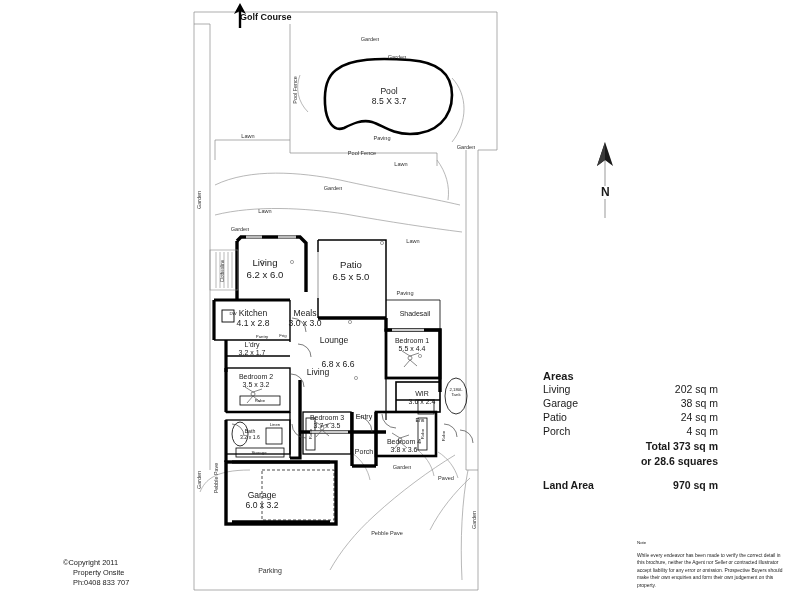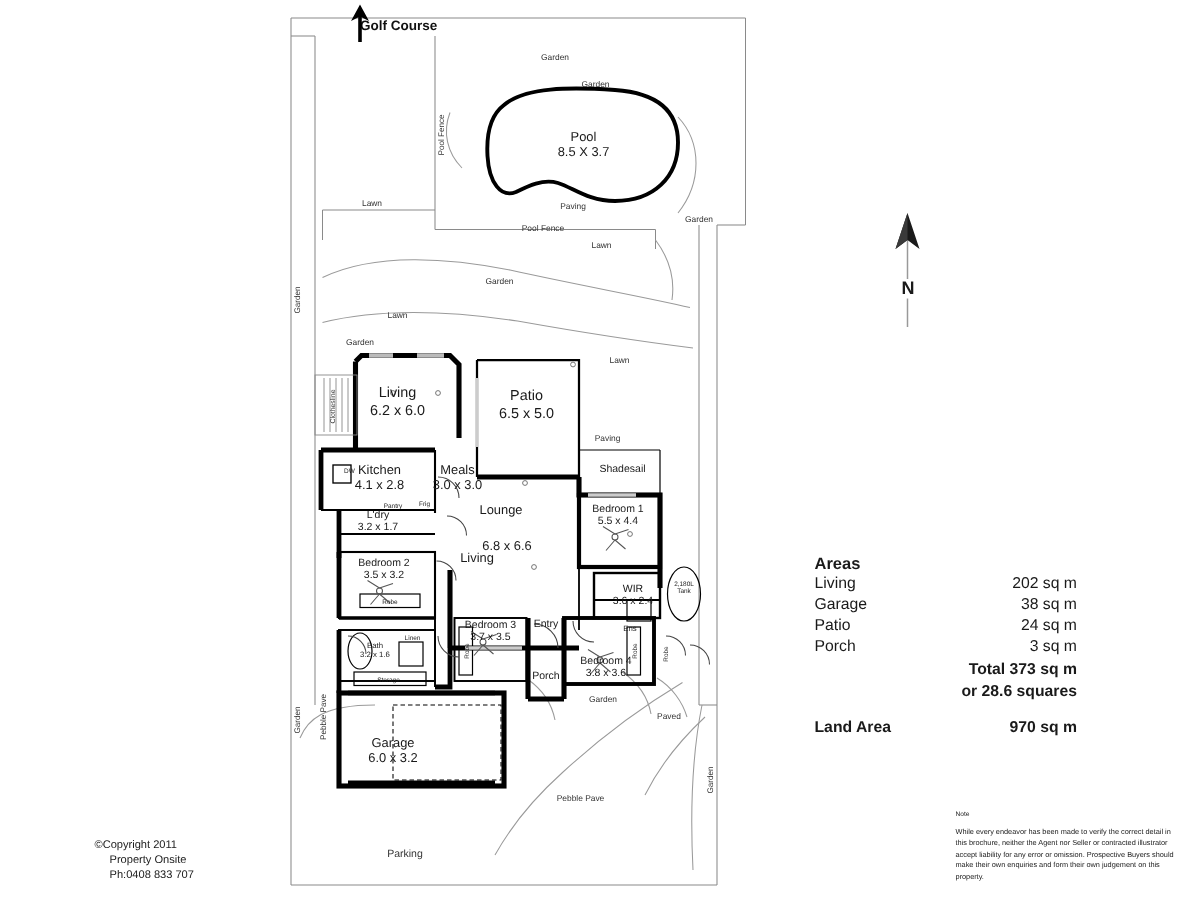--- a/index.html
+++ b/index.html
@@ -85,21 +85,21 @@
     <div class="row">
       <span class="k">Garage</span>
       <span class="v">38 sq m</span>
     </div>
     <div class="row">
       <span class="k">Patio</span>
       <span class="v">24 sq m</span>
     </div>
     <div class="row">
       <span class="k">Porch</span>
-      <span class="v">3 sq m</span>
+      <span class="v">4 sq m</span>
     </div>
     <div class="tot">Total 373 sq m</div>
     <div class="tot2">or   28.6 squares</div>
     <div class="land">
       <span>Land Area</span>
       <span>970 sq m</span>
     </div>
   </div>
 
   <div id="note">

